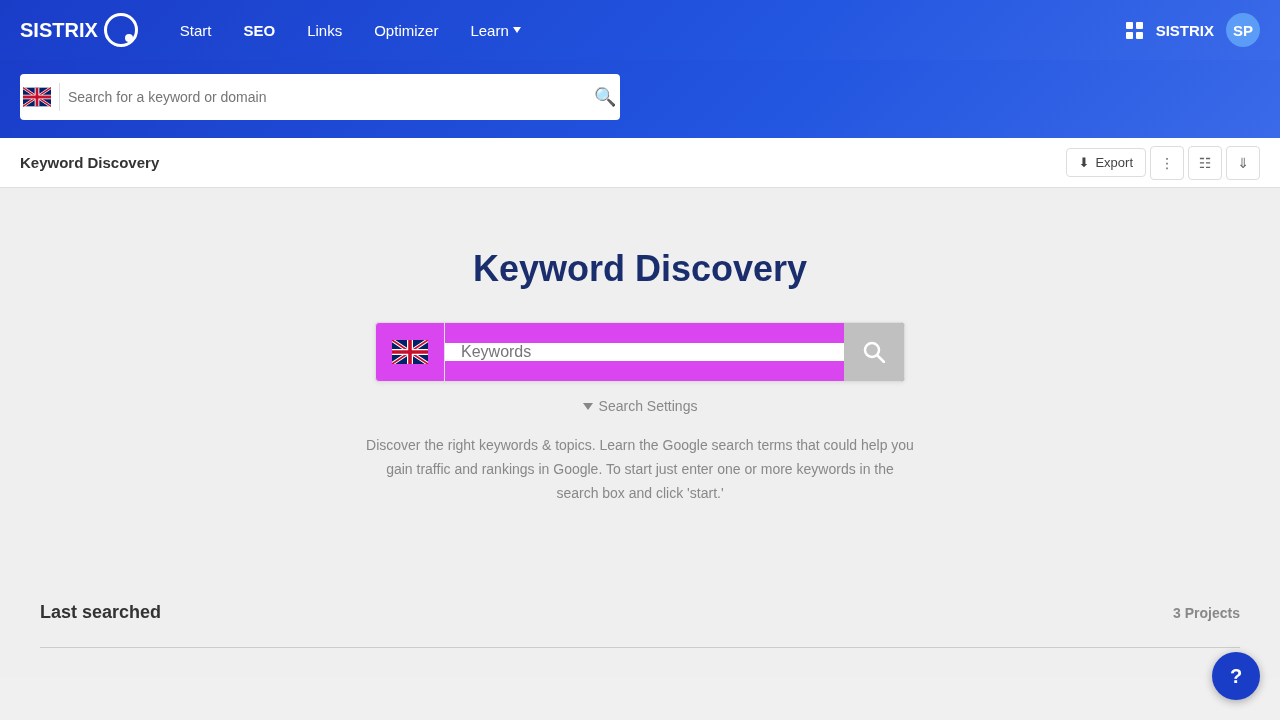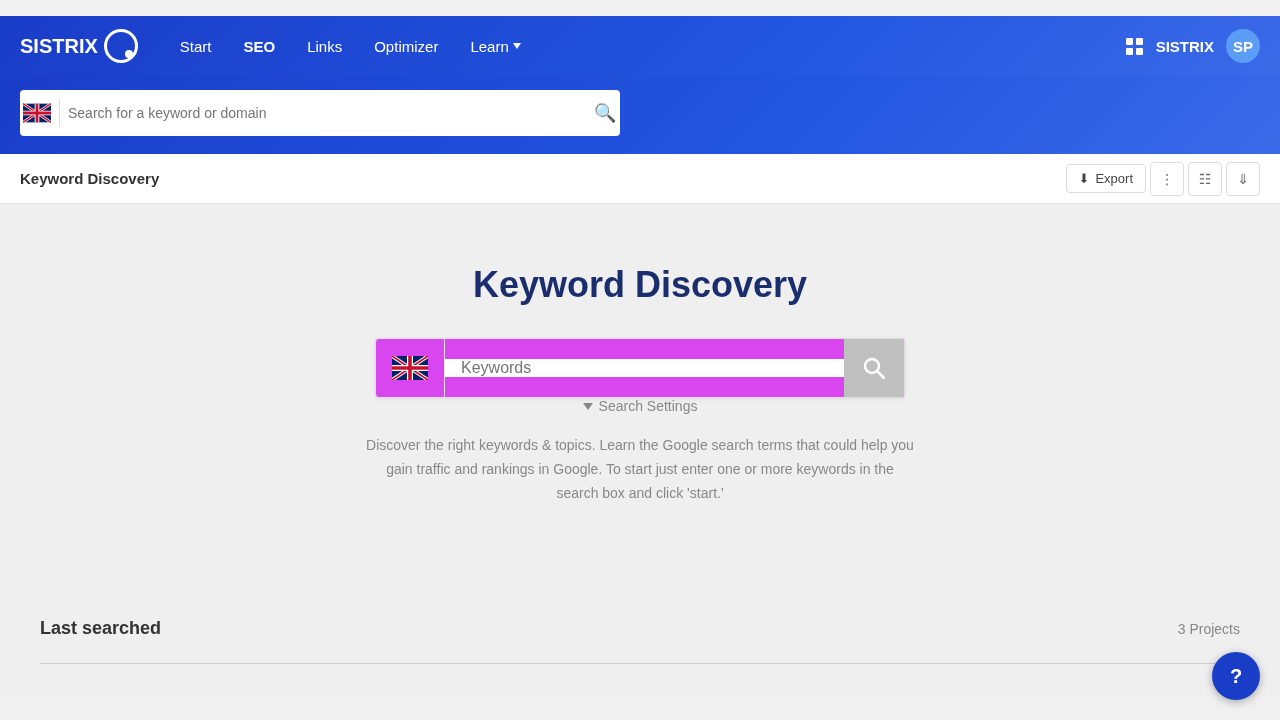--- a/index.html
+++ b/index.html
@@ -6,21 +6,20 @@
     body { font-family: Arial, sans-serif; background: #f0f0f0; width: 1280px; height: 720px; overflow: hidden; }
 
     
     .header {
       background: linear-gradient(135deg, #1a3dc8 0%, #2255e0 60%, #3a6ae8 100%);
       height: 60px;
       display: flex;
       align-items: center;
       padding: 0 20px;
       position: relative;
-      margin-top: 16px;
     }
     .logo {
       display: flex;
       align-items: center;
       gap: 6px;
       color: white;
       font-weight: bold;
       font-size: 20px;
       margin-right: 30px;
     }
@@ -263,20 +262,21 @@
       justify-content: center;
       color: white;
       font-size: 20px;
     }
 
     
     .search-settings {
       display: flex;
       align-items: center;
       gap: 6px;
+      margin-top: 16px;
       color: #888;
       font-size: 14px;
       cursor: pointer;
     }
     .triangle-down {
       width: 0; height: 0;
       border-left: 5px solid transparent;
       border-right: 5px solid transparent;
       border-top: 7px solid #888;
     }
@@ -309,20 +309,21 @@
       padding-bottom: 24px;
     }
     .last-searched-title {
       font-size: 18px;
       font-weight: bold;
       color: #333;
     }
     .projects-count {
       font-size: 14px;
       color: #888;
+      font-weight: bold;
     }
 
     
     .help-btn {
       position: fixed;
       bottom: 20px;
       right: 20px;
       width: 48px;
       height: 48px;
       background: #1a3dc8;

